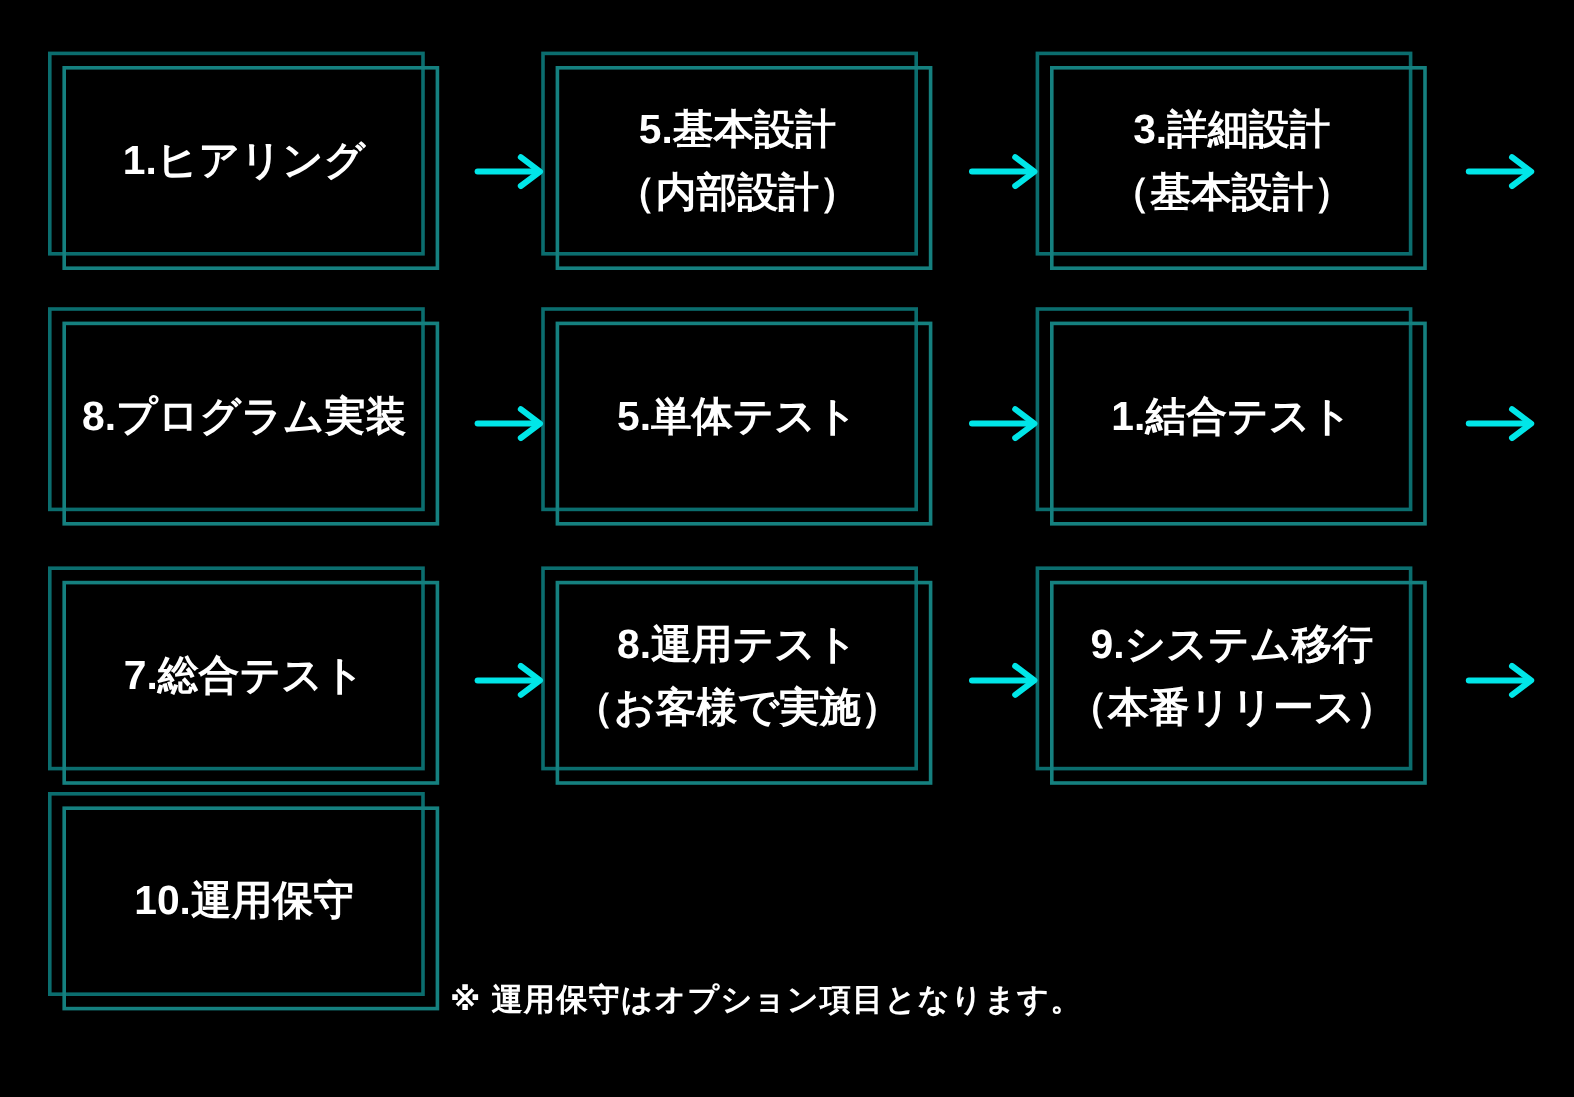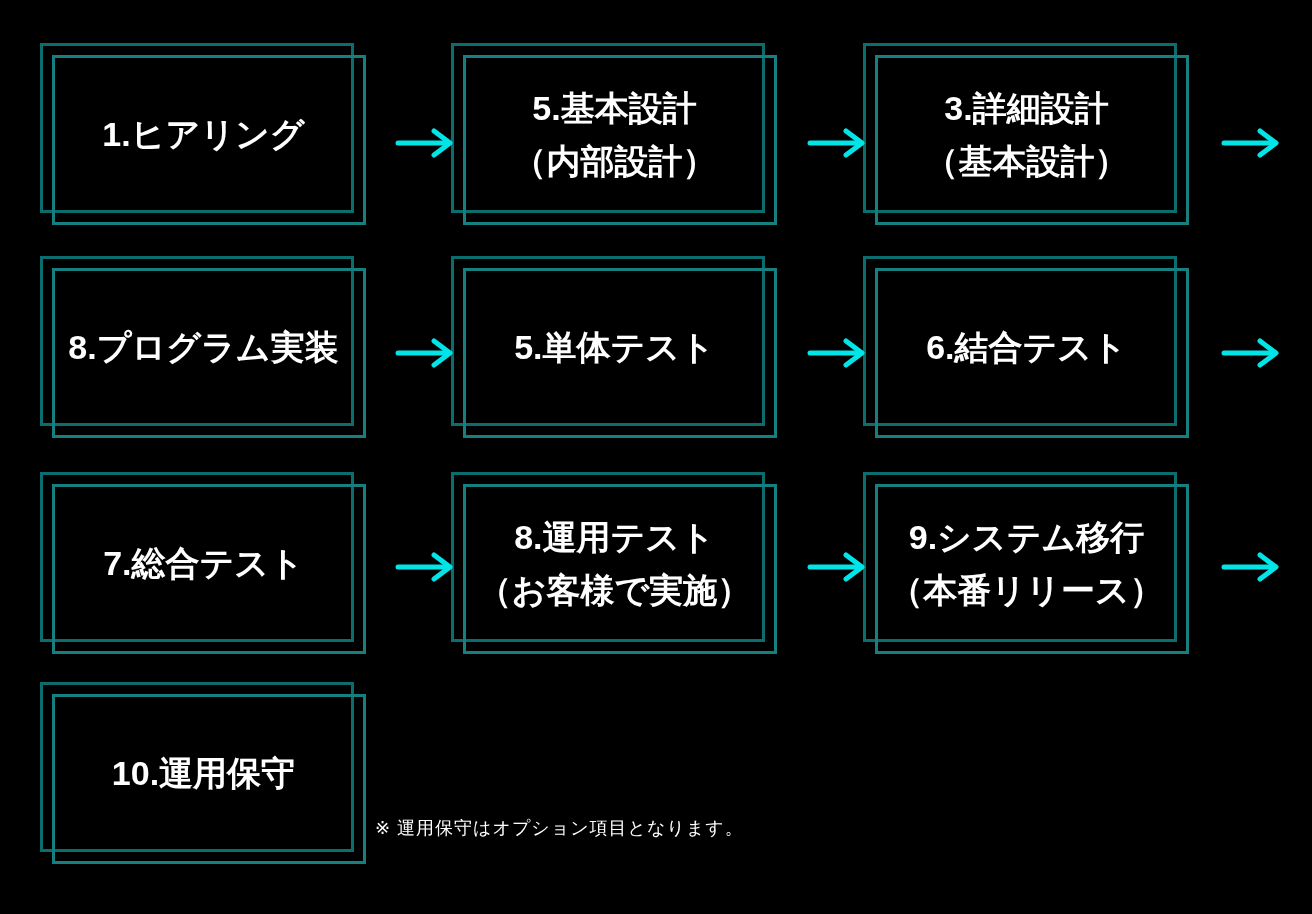--- a/index.html
+++ b/index.html
@@ -15,32 +15,32 @@
   .rect.outer{left:0;top:0;border-color:var(--outer,#0b6d6e);}
   .rect.inner{left:12px;top:12px;border-color:var(--inner,#15807f);}
   .label{
     position:absolute;inset:0;
     display:flex;flex-direction:column;align-items:center;justify-content:center;
     color:var(--text,#ffffff);
     font-size:34px;font-weight:bold;line-height:1.55;
     text-align:center;white-space:nowrap;
   }
   .box-line:empty{display:none;}
-  .r1{top:43px}.r2{top:256px}.r3{top:472px}.r4{top:682px}
+  .r1{top:43px}.r2{top:256px}.r3{top:472px}.r4{top:660px}
   .c1{left:40px}.c2{left:451px}.c3{left:863px}
   .arrow{position:absolute;width:66px;height:30px;display:block;}
   .arrow line,.arrow polyline{
     stroke:var(--arrow,#00e6e8);stroke-width:5;fill:none;
     stroke-linecap:round;stroke-linejoin:round;
   }
   .a-col1{left:394px}.a-col2{left:806px}.a-col3{left:1220px}
   .a-row1{top:128px}.a-row2{top:338px}.a-row3{top:552px}
   .note{
     position:absolute;left:375px;top:816px;
-    color:var(--text,#ffffff);font-size:18px;font-weight:normal;
+    color:var(--text,#ffffff);font-size:26px;font-weight:bold;
     white-space:nowrap;letter-spacing:1px;
   }
 </style>
 </head>
 <body>
 
 <div class="canvas" style="background: rgb(0, 0, 0);">
 
   <div class="step-box r1 c1">
     <div class="rect outer"></div>
@@ -80,21 +80,21 @@
     <div class="rect inner"></div>
     <div class="label">
       <span class="box-line">5.単体テスト</span>
 
     </div>
   </div>
   <div class="step-box r2 c3">
     <div class="rect outer"></div>
     <div class="rect inner"></div>
     <div class="label">
-      <span class="box-line">6.結合テスト</span>
+      <span class="box-line">1.結合テスト</span>
 
     </div>
   </div>
 
   <div class="step-box r3 c1">
     <div class="rect outer"></div>
     <div class="rect inner"></div>
     <div class="label">
       <span class="box-line">7.総合テスト</span>
 

